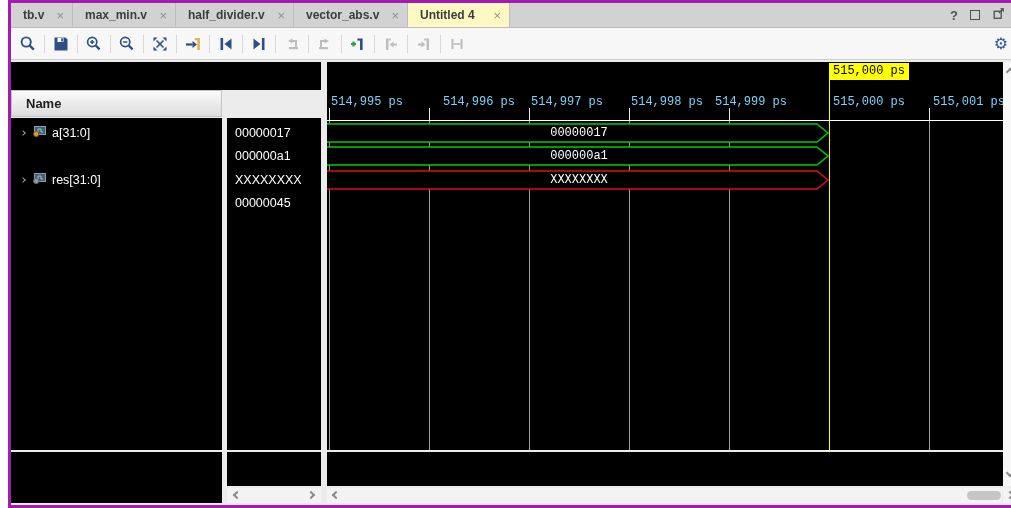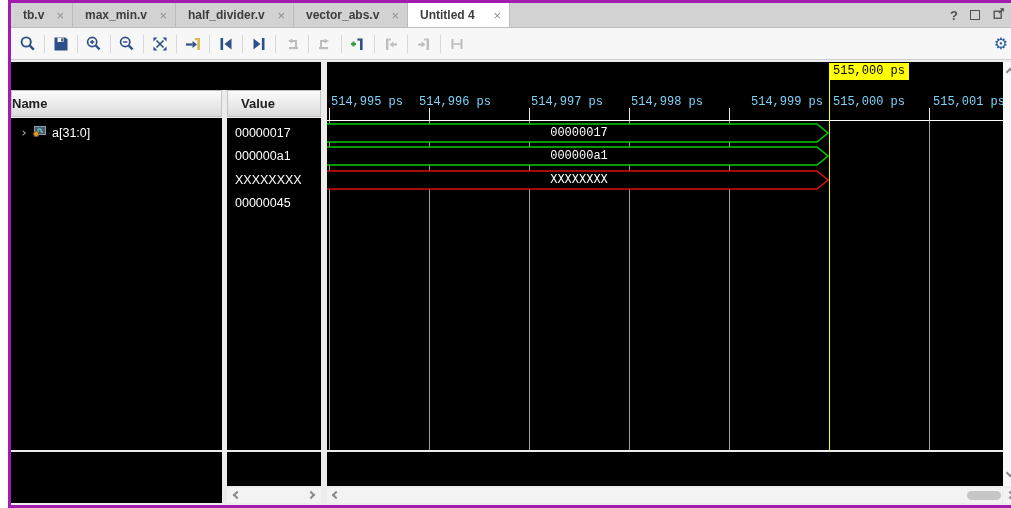--- a/index.html
+++ b/index.html
@@ -5,40 +5,40 @@
   * { margin:0; padding:0; box-sizing:border-box; }
   html,body { width:1011px; height:508px; }
   body { font-family:"Liberation Sans", sans-serif; }
 
   .window { width:1011px; height:508px; border:3px solid #a21caf; background:#ececec; position:relative; overflow:hidden;margin-left:8px; }
 
   
   .tabbar { height:25px; background:#d2d2d2; display:flex; align-items:stretch; border-bottom:1px solid #bdbdbd; }
   .tab { display:flex; align-items:center; justify-content:space-between; padding:0 8px 0 12px; border-right:1px solid #bdbdbd; cursor:default; }
   .tab-label { font-size:12px; font-weight:bold; color:#3d3d3d; margin-right:10px; white-space:nowrap; }
-  .tab.active { background:#ffffff;align-items:center; }
+  .tab.active { background:#fef9c3;align-items:center; }
   .tab-close { font-size:13px; color:#8f8f8f; line-height:1; }
   .tabbar-spacer { flex:1; }
   .win-controls { display:flex; align-items:center; gap:12px; padding-right:10px; }
   .help-glyph { font-size:13px; font-weight:bold; color:#4f4f4f; }
   .max-box { width:10px; height:10px; border:1.5px solid #4f4f4f; display:inline-block; }
 
   
   .toolbar { height:32px; background:#f7f7f7; border-bottom:1px solid #cfcfcf; display:flex; align-items:center; padding-left:4px; }
   .tbtn { width:26px; height:26px; display:flex; align-items:center; justify-content:center; }
   .tsep { width:1px; height:18px; background:#d8d8d8; margin:0 3px; }
   .toolbar-spacer { flex:1; }
   .gear { font-size:16px; color:#2b5b9e; margin-right:8px; line-height:1; }
 
   
   .content { position:relative; width:1005px; height:445px; background:#ececec; }
   .blk { position:absolute; background:#000; }
   .strip-top    { left:0;   top:2;   width:310px; height:28px; top:2px; }
   .hdr          { position:absolute; top:30px; height:27px; background:linear-gradient(#fbfbfb,#dcdcdc); border:1px solid #c4c4c4; display:flex; align-items:center; font-size:13px; font-weight:bold; color:#1d1d1d; }
-  .hdr-name     { left:0;   width:211px; }
+  .hdr-name     { left:0;   width:211px; padding-left:14px; }
   .hdr-value    { left:216px; width:94px; padding-left:13px; }
   .rows-name    { left:0;   top:58px;  width:211px; height:332px; }
   .rows-value   { left:216px; top:58px; width:94px;  height:332px; }
   .low-name     { left:0;   top:392px; width:211px; height:51px; }
   .low-value    { left:216px; top:392px; width:94px; height:34px; }
   .wave-main    { left:316px; top:2px;  width:676px; height:388px; overflow:hidden; }
   .wave-low     { left:316px; top:392px; width:676px; height:34px; }
 
   .sig-row { position:absolute; left:0; width:100%; height:23px; display:flex; align-items:center; color:#fff; font-size:12.5px; }
   .sig-row .tree-chev { width:4px; height:4px; border-right:1.5px solid #9a9a9a; border-bottom:1.5px solid #9a9a9a; transform:rotate(-45deg); margin-left:10px; margin-right:8px; flex:none; }
@@ -230,33 +230,39 @@
     <span class="gear">⚙</span>
   </div>
 
   <div class="content">
 
     <div class="blk strip-top"></div>
 
     <div class="hdr hdr-name">
         <span>Name</span>
       </div>
-    <div class="hdr hdr-value">
-        <span>Value</span>
-      </div>
 
     <div class="blk rows-name">
       <div class="sig-row" style="top:3px">
         <span class="tree-chev"></span>
         <span class="sigicon"><svg width="13" height="11" viewBox="0 0 13 11">
               <rect x="1.5" y="0.5" width="11" height="8" fill="#4d5d6e" stroke="#7da0b8"></rect>
               <path d="M3 6 h2 v-3 h3 v3 h2" stroke="#6fd8d8" fill="none"></path>
               <circle cx="3.2" cy="8" r="2.6" fill="#e09a2f" stroke="#8a5d10"></circle>
             </svg></span>
         <span>a[31:0]</span>
+      </div>
+      <div class="sig-row" style="top:50px">
+        <span class="tree-chev"></span>
+        <span class="sigicon"><svg width="13" height="11" viewBox="0 0 13 11">
+              <rect x="1.5" y="0.5" width="11" height="8" fill="#4d5d6e" stroke="#7da0b8"></rect>
+              <path d="M3 6 h2 v-3 h3 v3 h2" stroke="#6fd8d8" fill="none"></path>
+              <circle cx="3.2" cy="8" r="2.6" fill="#9a9a9a" stroke="#666"></circle>
+            </svg></span>
+        <span>res[31:0]</span>
       </div>
     </div>
 
     <div class="blk rows-value">
       <div class="val-row" style="top:3px">
           <span>00000017</span>
         </div>
       <div class="val-row" style="top:26px">
           <span>000000a1</span>
         </div>
@@ -266,24 +272,24 @@
       <div class="val-row" style="top:73px">
           <span>00000045</span>
         </div>
     </div>
 
     <div class="blk low-name"></div>
     <div class="blk low-value"></div>
 
     <div class="blk wave-main mono">
       <div class="axis-label" style="left:4px">514,995 ps</div>
-      <div class="axis-label" style="left:92px">514,996 ps</div>
+      <div class="axis-label" style="left:116px">514,996 ps</div>
       <div class="axis-label" style="left:204px">514,997 ps</div>
       <div class="axis-label" style="left:304px">514,998 ps</div>
-      <div class="axis-label" style="left:424px">514,999 ps</div>
+      <div class="axis-label" style="left:388px">514,999 ps</div>
       <div class="axis-label" style="left:506px">515,000 ps</div>
       <div class="axis-label" style="left:606px">515,001 ps</div>
 
       <div class="tickstub" style="left:2px"></div>
       <div class="tickstub" style="left:102px"></div>
       <div class="tickstub" style="left:202px"></div>
       <div class="tickstub" style="left:302px"></div>
       <div class="tickstub" style="left:402px"></div>
       <div class="tickstub" style="left:602px"></div>
       <div class="axis-line"></div>

